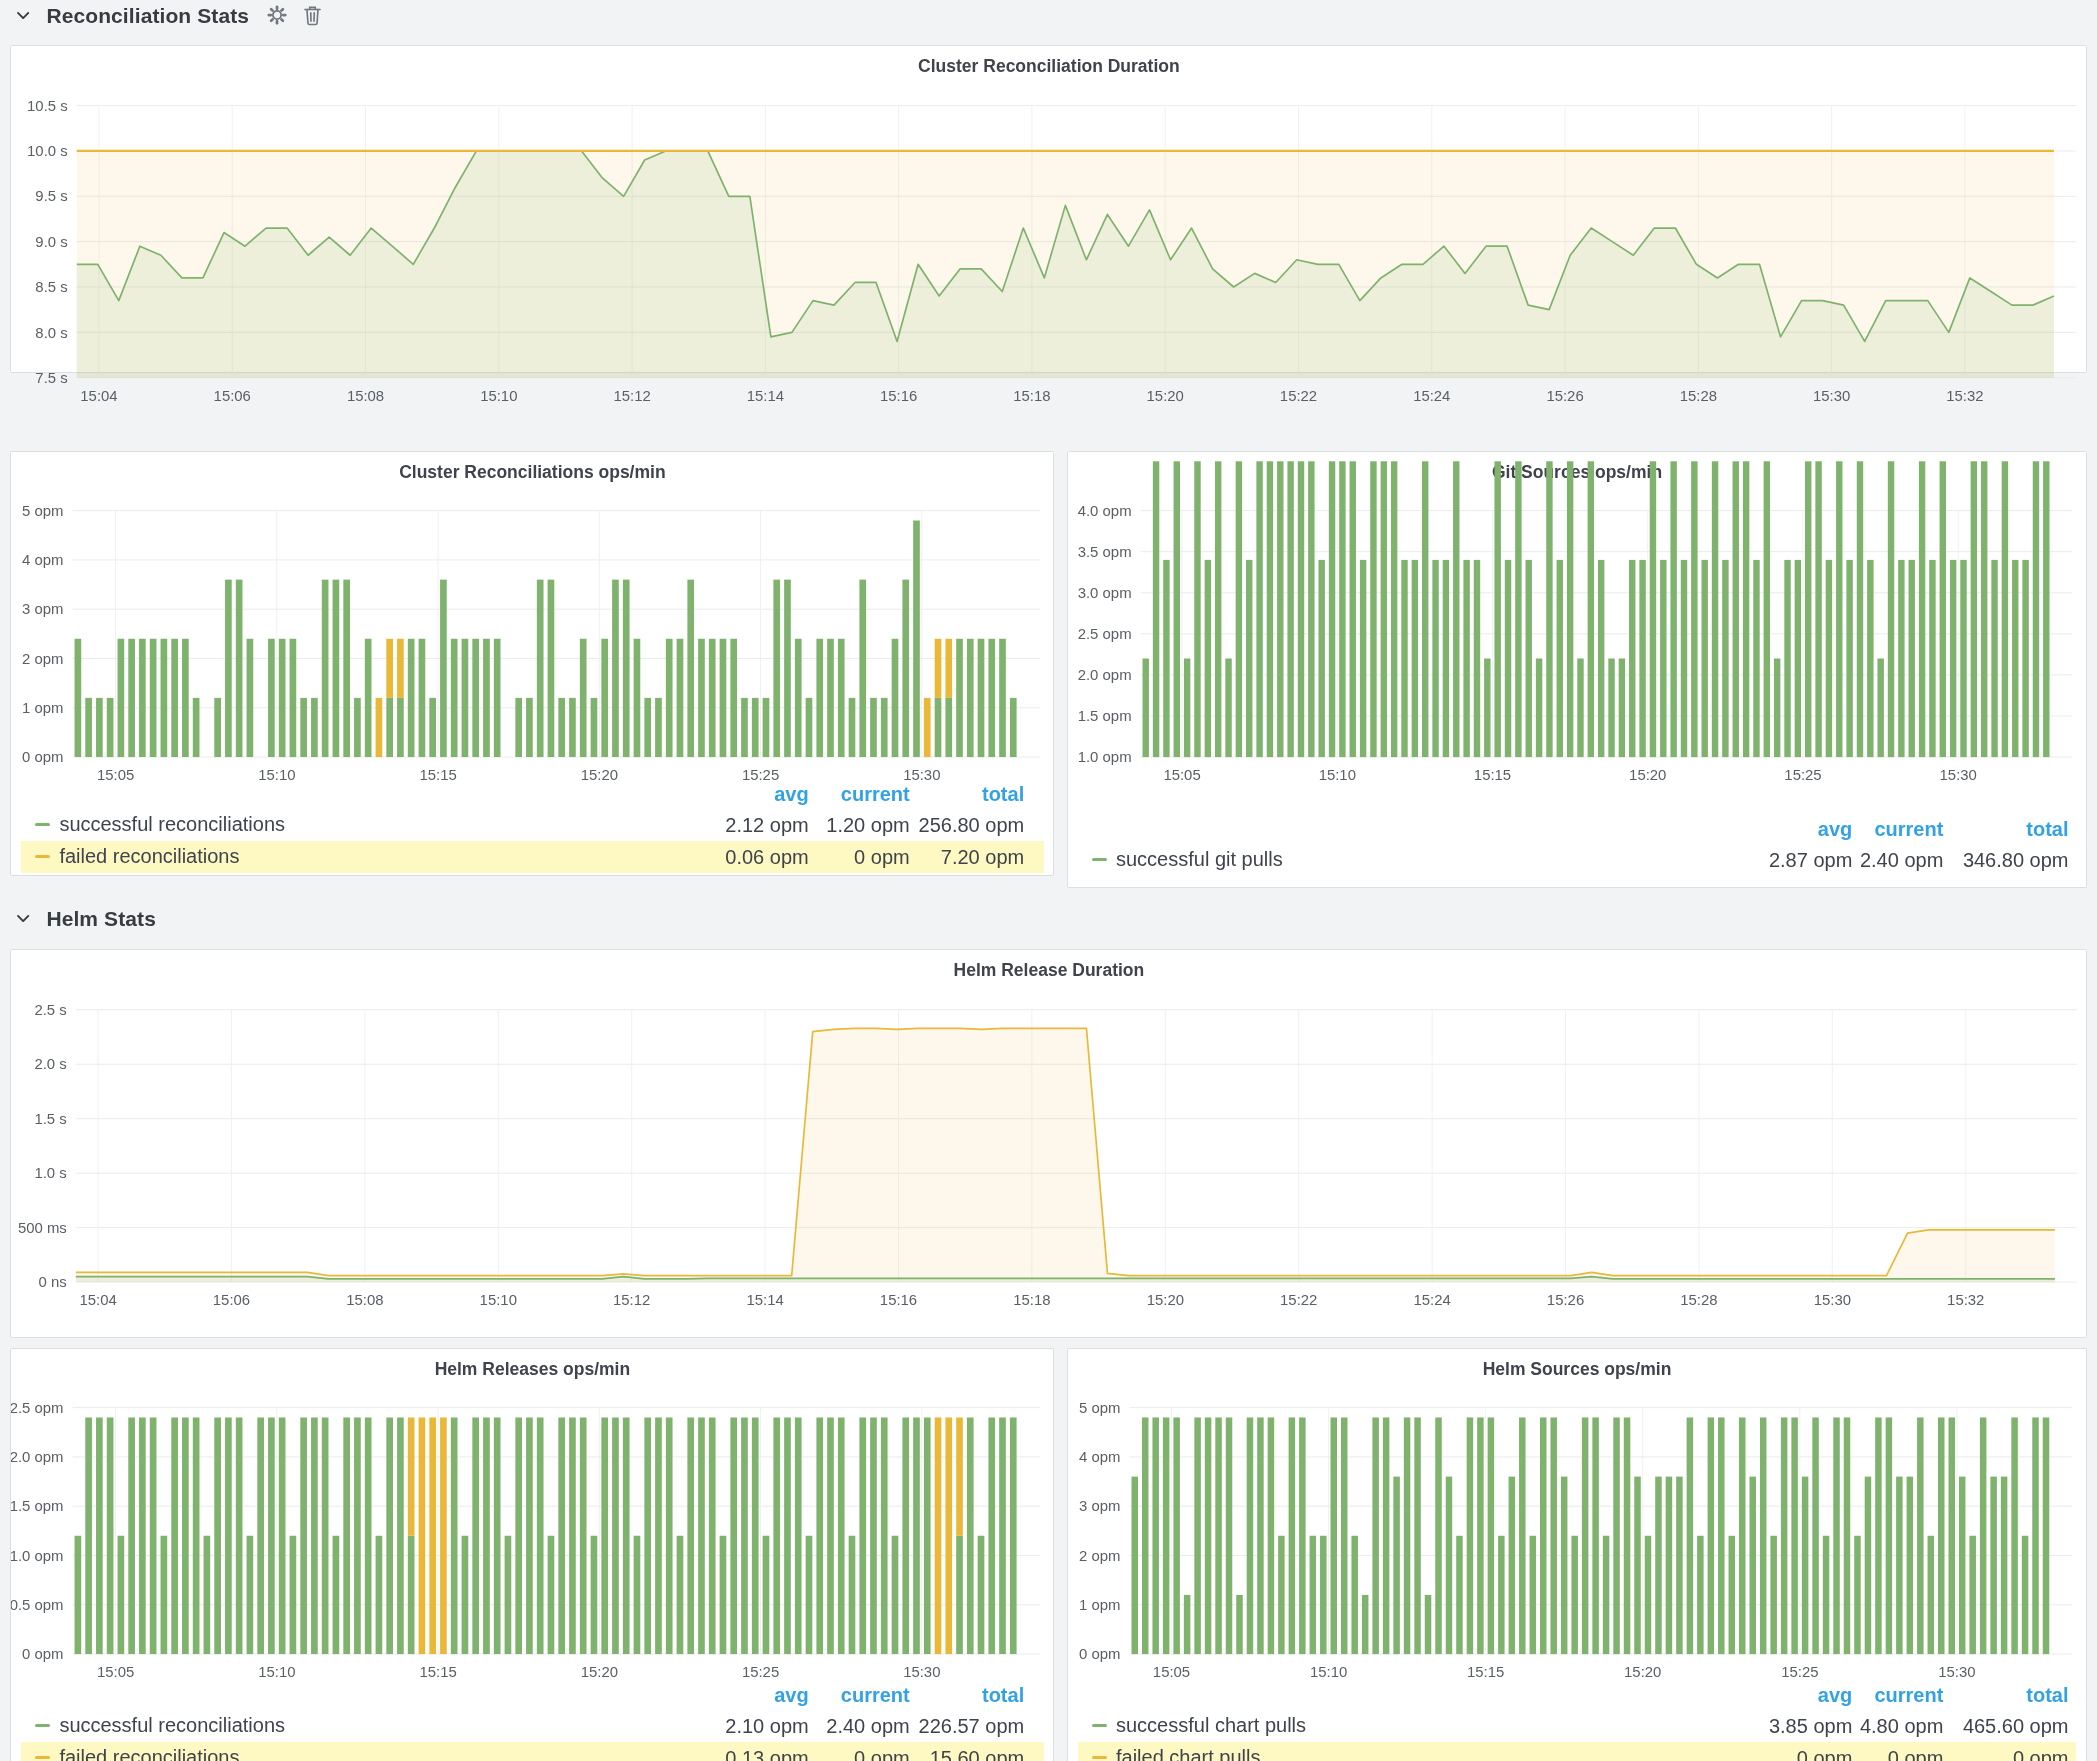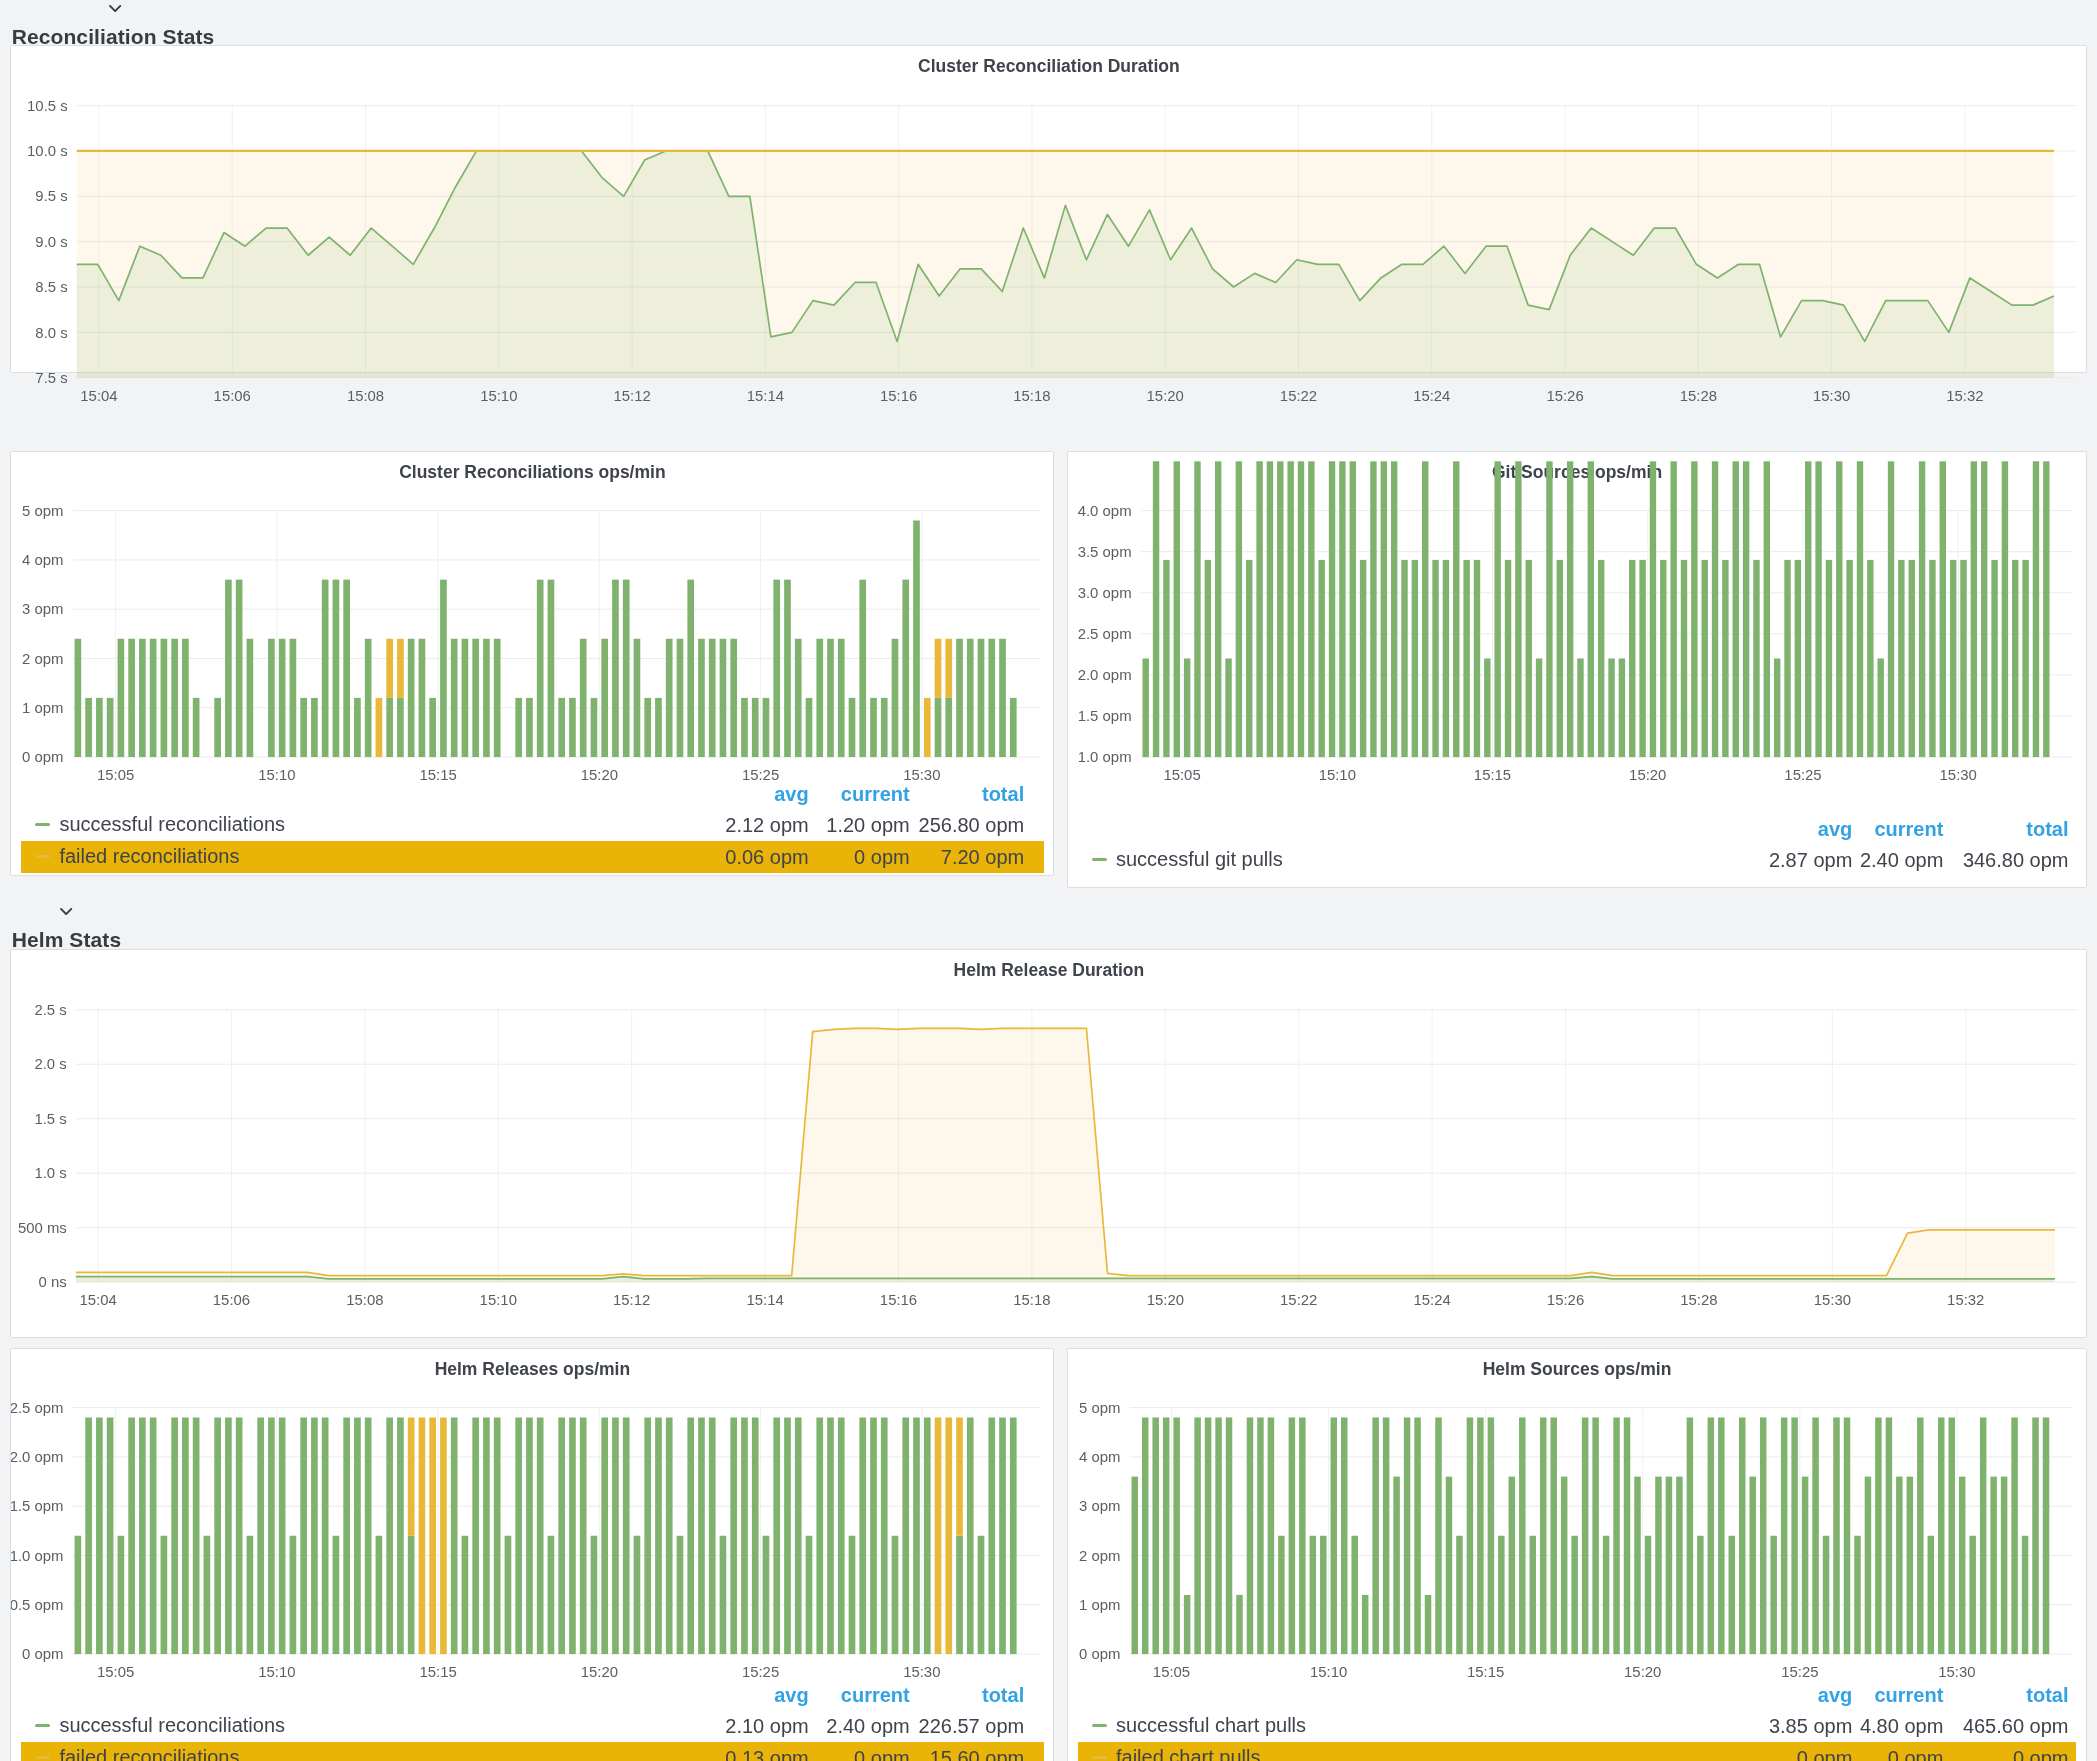--- a/index.html
+++ b/index.html
@@ -1,20 +1,20 @@
 <!DOCTYPE html>
 <html style="font-size:10.4px"><head>
 <meta charset="utf-8">
 <style>
   * { margin:0; padding:0; box-sizing:border-box; }
   html,body { width:2097px; height:1761px; overflow:hidden;
     font-family:"Liberation Sans", sans-serif; background:#f2f3f5; color:#3f434c; }
   #stage { position:relative; width:2097px; height:1761px; }
 
-  .section-header { position:absolute; left:11.7px; display:flex; align-items:center; gap:11.7px; height:34px; cursor:pointer;flex-direction:column; }
+  .section-header { position:absolute; left:11.7px; display:flex; align-items:flex-start; gap:11.7px; height:34px; cursor:pointer; }
   .section-header .sec-title { font-size:21px; font-weight:700; color:#383b40; letter-spacing:0.1px; }
   .sec-icon { display:inline-flex; align-items:center; justify-content:center; width:23px; height:23px; }
   #sec1 { top:3.9px; } #sec2 { top:907px; }
   #sec1 .sec-title { margin-right:5.2px; }
 
   .panel { position:absolute; background:#ffffff; border:0.6px solid #dcdfe1; border-radius:1.9px; }
   #p1 { left:10.4px; top:45px;   width:2077px; height:328px; }
   #p2 { left:10.4px; top:451px;  width:1044px; height:425px; }
   #p3 { left:1067px; top:451px; width:1020px; height:437px; }
   #p4 { left:10.4px; top:949px; width:2077px; height:389px; }
@@ -24,21 +24,21 @@
   .panel-title { position:absolute; top:10.4px; left:0; right:0; text-align:center;
     font-size:17.5px; font-weight:700; color:#3f434c; cursor:pointer; }
   .chart-svg { position:absolute; left:0; top:0; }
 
   .legend { position:absolute; left:9.7px; right:9.7px; font-size:20px; }
   #p2 .legend, #p3 .legend { top:328px; }
   #p5 .legend, #p6 .legend { top:332px; }
   #p3 .legend { top:363px; }
   .lg-head { position:relative; height:28.5px; }
   .lg-row  { position:relative; height:32px; display:flex; align-items:center; }
-  .lg-row.alt { background:#eab308;align-items:center; }
+  .lg-row.alt { background:#fef9c3;align-items:center; }
   .lg-col { position:absolute; text-align:right; white-space:nowrap; top:50%; transform:translateY(-50%); }
   .lg-head .lg-col { color:#33a2e5; font-weight:700; cursor:pointer; }
   #p2 .c1, #p5 .c1 { right:235px; } #p2 .c2, #p5 .c2 { right:134px; } #p2 .c3, #p5 .c3 { right:19.5px; }
   #p3 .c1, #p6 .c1 { right:224px; } #p3 .c2, #p6 .c2 { right:133px; } #p3 .c3, #p6 .c3 { right:7.8px; }
   .swatch { display:inline-block; width:15px; height:3.2px; border-radius:1.9px; margin:0 9px 0 14.3px; flex:0 0 auto; }
   .lg-label { cursor:pointer; color:#3f434c; }
 </style>
 </head>
 <body>
 <div id="stage">

